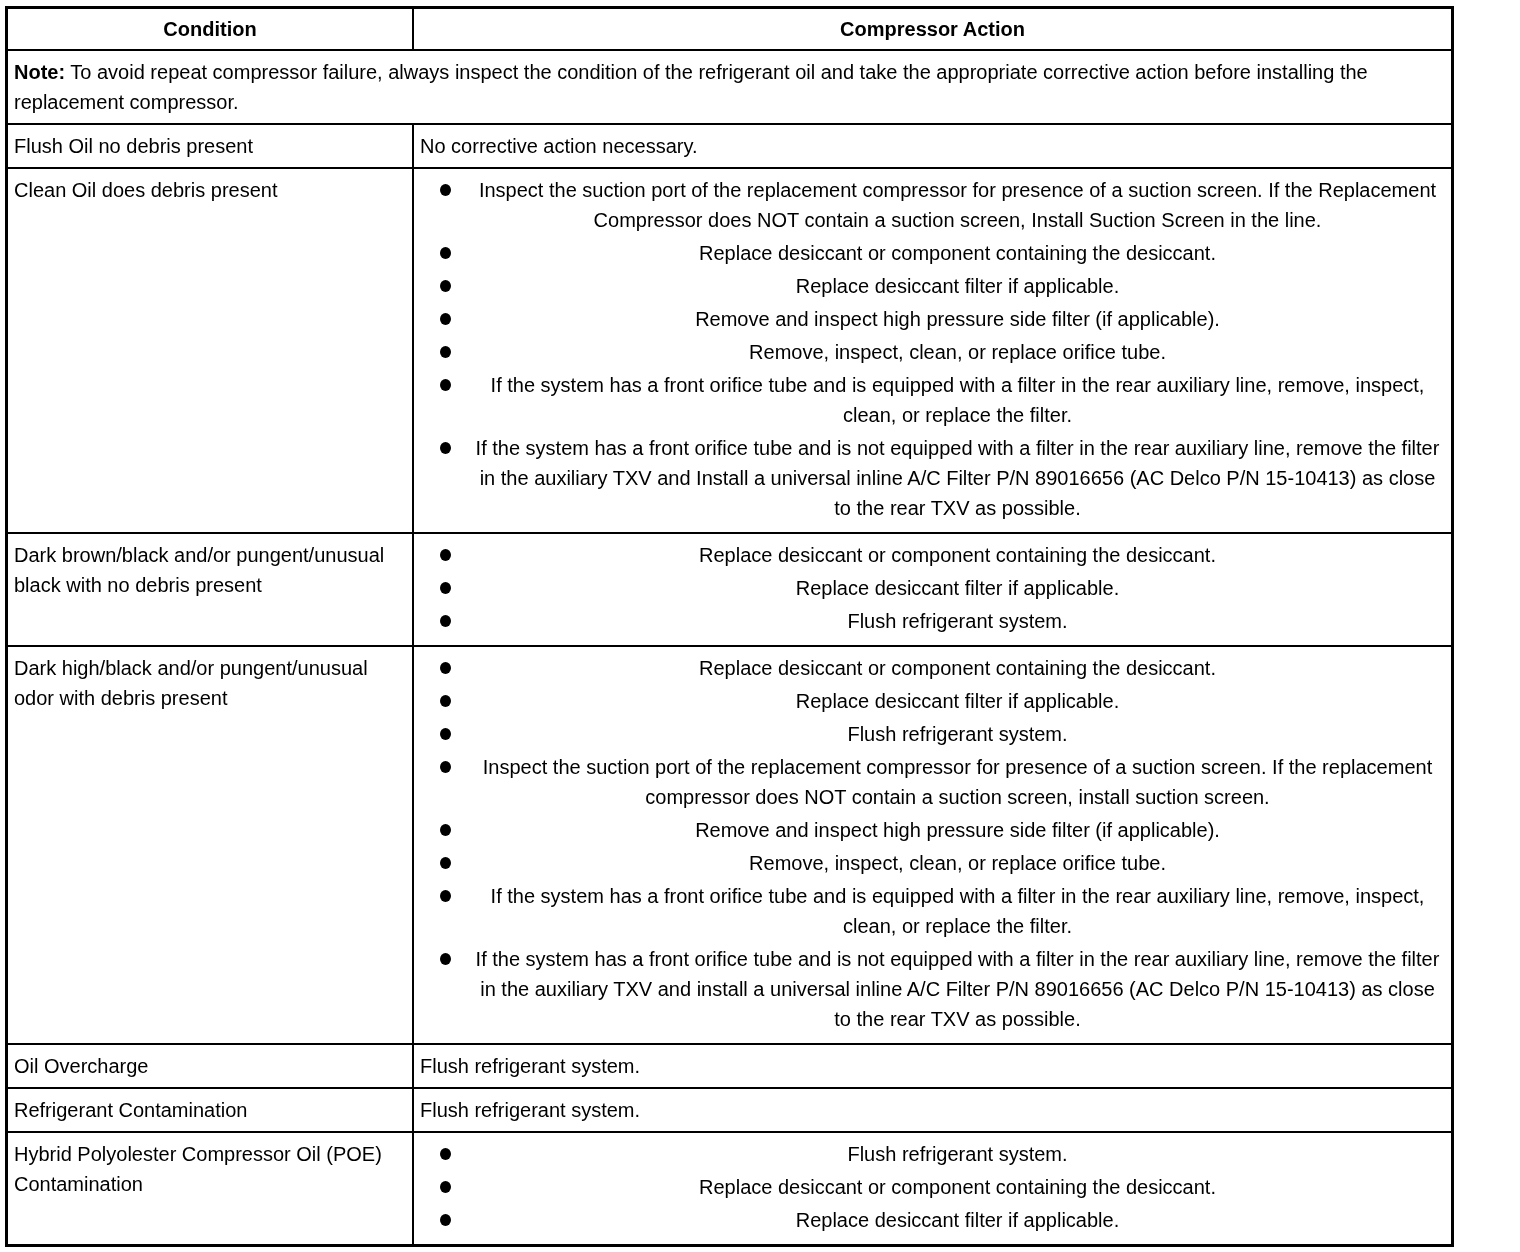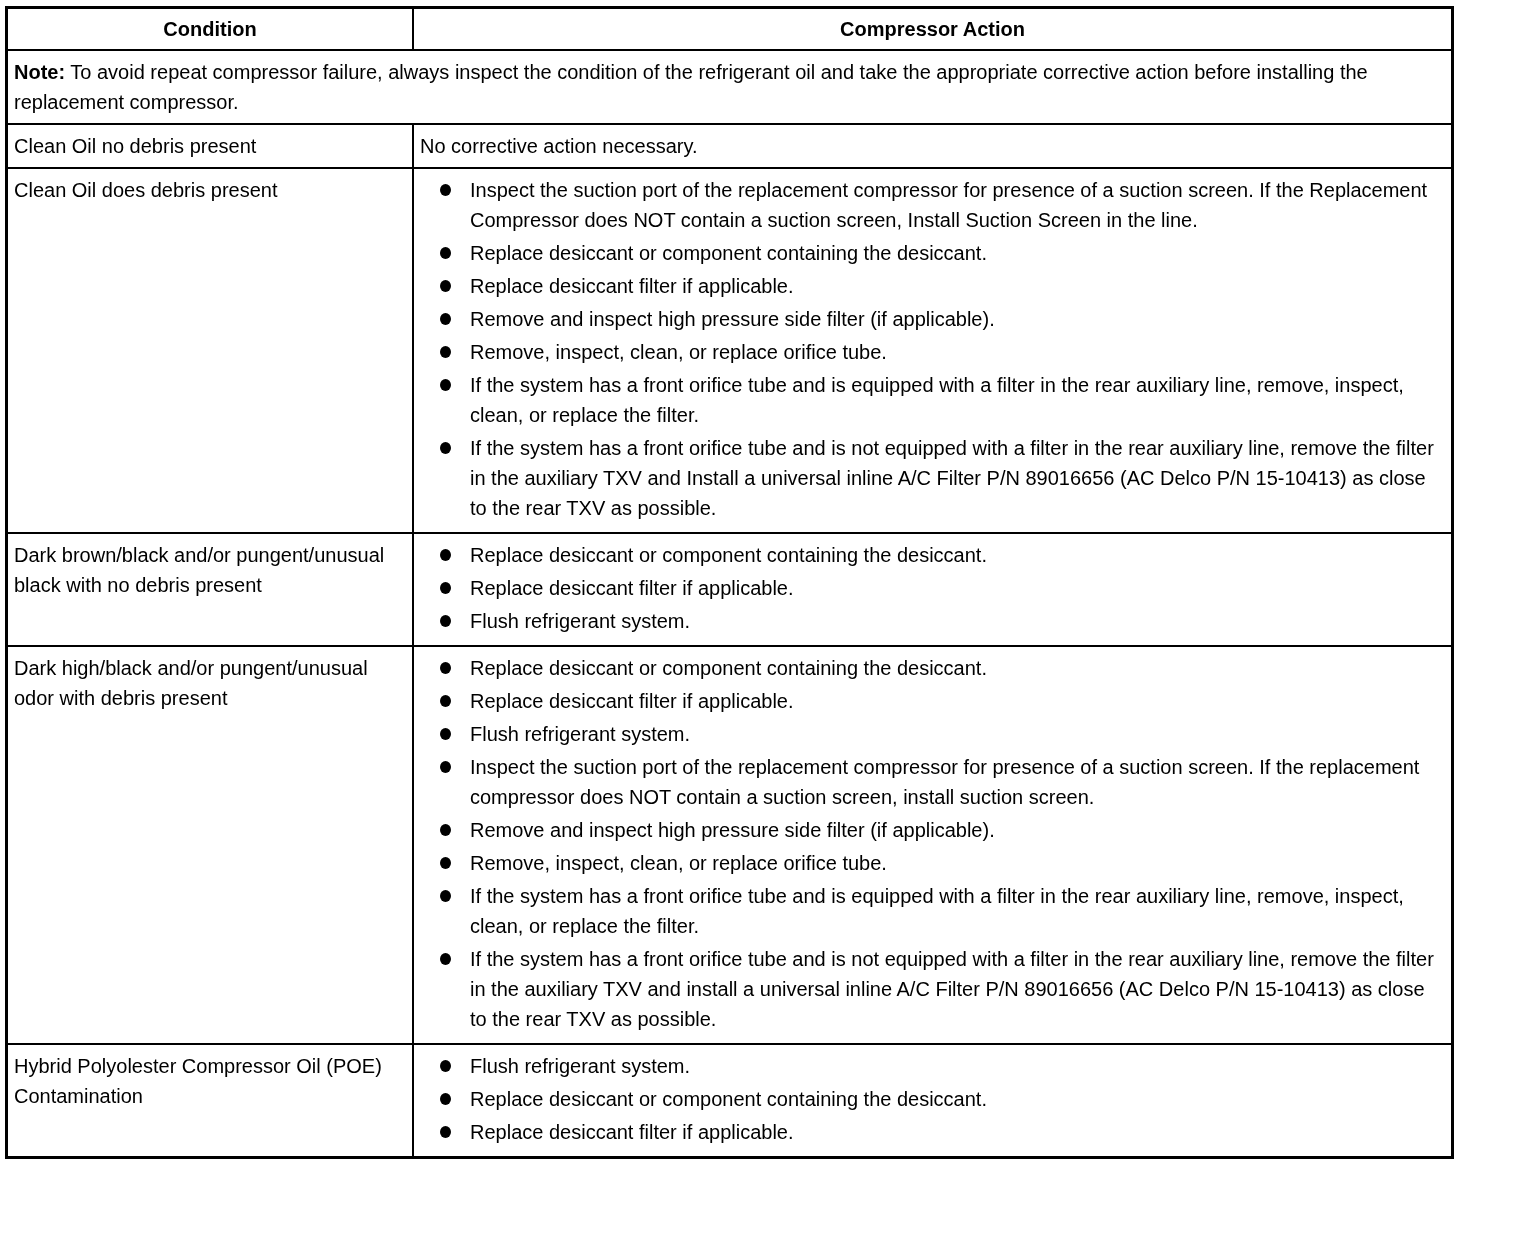--- a/index.html
+++ b/index.html
@@ -8,41 +8,41 @@
     position: absolute; left: 5px; top: 6px;
     width: 1449px; border-collapse: collapse;
     border: 3px solid #000;
     font-size: 20px; line-height: 30px;
   }
   table.doc td, table.doc th { border: 2px solid #000; vertical-align: top; padding: 0; }
   th { font-weight: bold; text-align: center; height: 40px; vertical-align: middle !important; }
   td.cond { width: 392px; padding: 6px 6px 6px 6px !important; }
   td.act { padding: 6px 6px 6px 6px !important; }
   td.note { padding: 6px 6px 6px 6px !important; }
-  ul { list-style: none; margin: 0; padding: 0; }
+  ul { list-style: none; margin: 0; padding: 0; text-align: center; }
   ul li { position: relative; padding-left: 50px; margin-bottom: 3px; }
   ul li .bullet { position: absolute; left: 20px; top: 9px; width: 11px; height: 12px; border-radius: 50%; background: #000; }
   .bold { font-weight: bold; text-align: right; }
 </style>
 </head>
 <body>
 
 <table class="doc">
   <thead>
     <tr>
       <th>Condition</th>
       <th>Compressor Action</th>
     </tr>
   </thead>
   <tbody id="tbody">
     <tr>
       <td class="note" colspan="2"><span class="bold">Note:</span><span> To avoid repeat compressor failure, always inspect the condition of the refrigerant oil and take the appropriate corrective action before installing the replacement compressor.</span></td>
     </tr>
   <tr>
-        <td class="cond">Clean Oil no debris present</td>
+        <td class="cond">Flush Oil no debris present</td>
         <td class="act">No corrective action necessary.</td>
       </tr>
       <tr>
         <td class="cond">Clean Oil does debris present</td>
         <td class="act">
           <ul>
             <li><span class="bullet"></span><span>Inspect the suction port of the replacement compressor for presence of a suction screen. If the Replacement Compressor does NOT contain a suction screen, Install Suction Screen in the line.</span></li>
             <li><span class="bullet"></span><span>Replace desiccant or component containing the desiccant.</span></li>
             <li><span class="bullet"></span><span>Replace desiccant filter if applicable.</span></li>
             <li><span class="bullet"></span><span>Remove and inspect high pressure side filter (if applicable).</span></li>
@@ -71,20 +71,28 @@
             <li><span class="bullet"></span><span>Flush refrigerant system.</span></li>
             <li><span class="bullet"></span><span>Inspect the suction port of the replacement compressor for presence of a suction screen. If the replacement compressor does NOT contain a suction screen, install suction screen.</span></li>
             <li><span class="bullet"></span><span>Remove and inspect high pressure side filter (if applicable).</span></li>
             <li><span class="bullet"></span><span>Remove, inspect, clean, or replace orifice tube.</span></li>
             <li><span class="bullet"></span><span>If the system has a front orifice tube and is equipped with a filter in the rear auxiliary line, remove, inspect, clean, or replace the filter.</span></li>
             <li><span class="bullet"></span><span>If the system has a front orifice tube and is not equipped with a filter in the rear auxiliary line, remove the filter in the auxiliary TXV and install a universal inline A/C Filter P/N 89016656 (AC Delco P/N 15-10413) as close to the rear TXV as possible.</span></li>
           </ul>
         </td>
       </tr>
       <tr>
+        <td class="cond">Oil Overcharge</td>
+        <td class="act">Flush refrigerant system.</td>
+      </tr>
+      <tr>
+        <td class="cond">Refrigerant Contamination</td>
+        <td class="act">Flush refrigerant system.</td>
+      </tr>
+      <tr>
         <td class="cond">Hybrid Polyolester Compressor Oil (POE) Contamination</td>
         <td class="act">
           <ul>
             <li><span class="bullet"></span><span>Flush refrigerant system.</span></li>
             <li><span class="bullet"></span><span>Replace desiccant or component containing the desiccant.</span></li>
             <li><span class="bullet"></span><span>Replace desiccant filter if applicable.</span></li>
           </ul>
         </td>
       </tr>
     </tbody>

